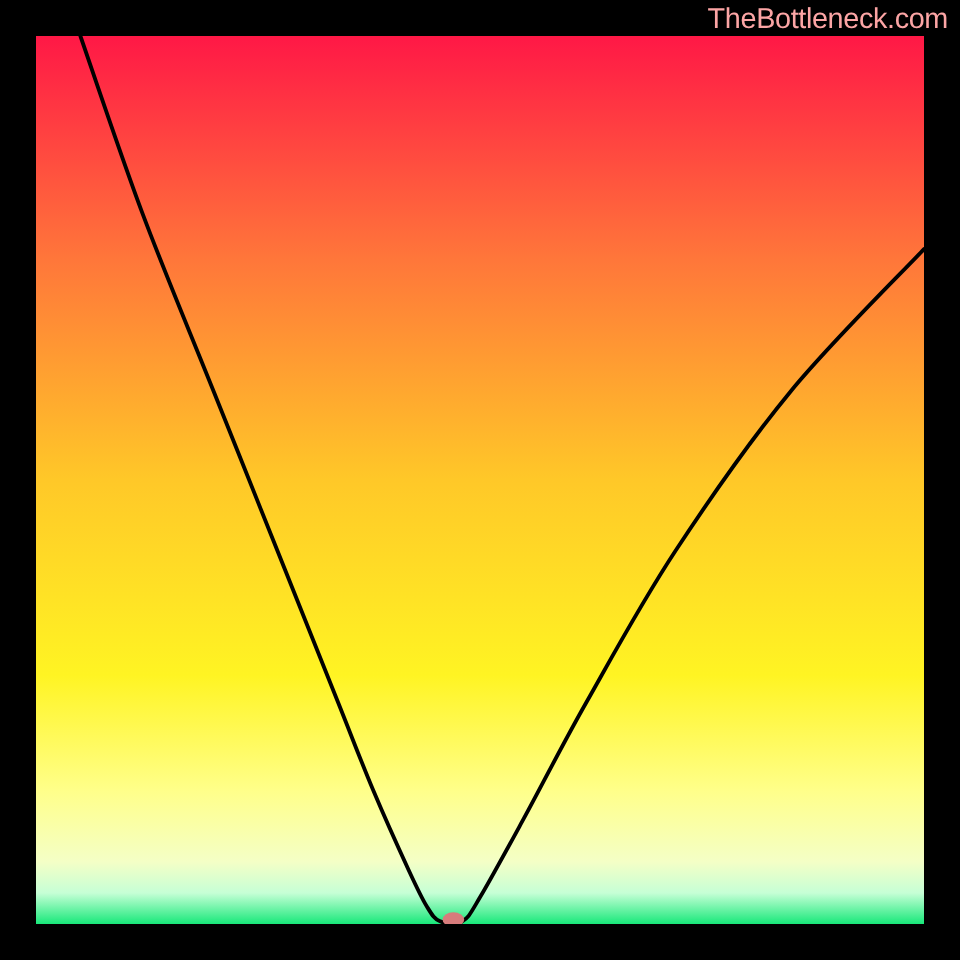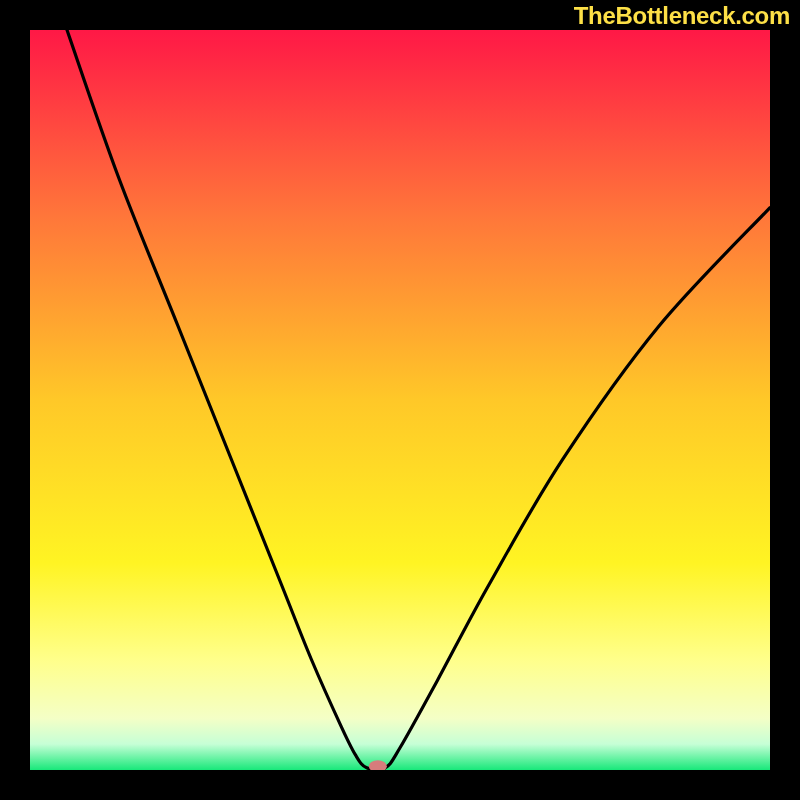--- a/index.html
+++ b/index.html
@@ -24,22 +24,22 @@
     top: 30px;
     left: 30px;
     width: 740px;
     height: 740px;
   }
   .watermark {
     position: absolute;
     top: 2px;
     right: 10px;
     font-size: 24px;
-    font-weight: 700;
-    color: #fde047;
+    font-weight: 400;
+    color: #fca5a5;
     letter-spacing: -0.3px;
     z-index: 5;
   }
   svg {
     display: block;
   }
 </style>
 </head>
 <body>
 

